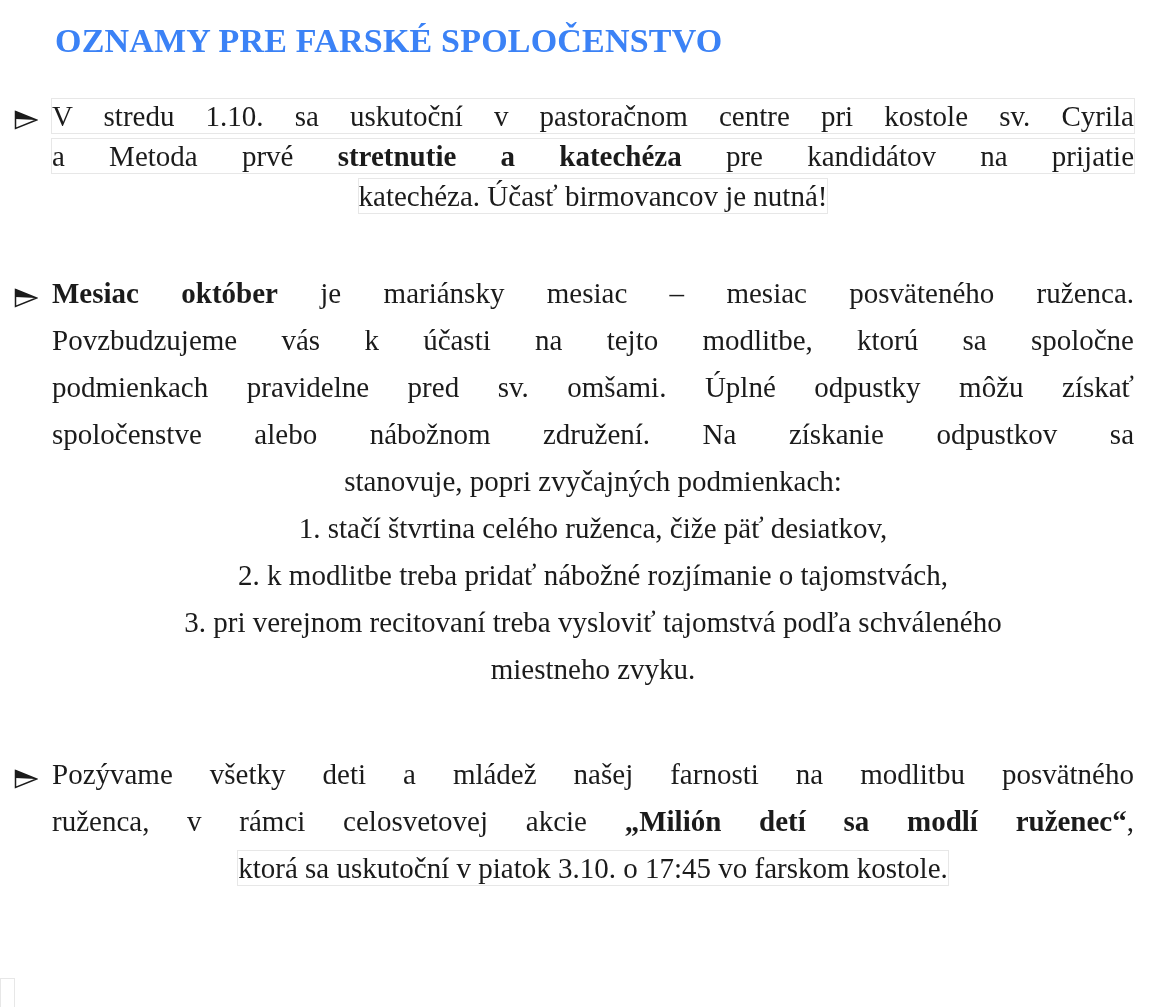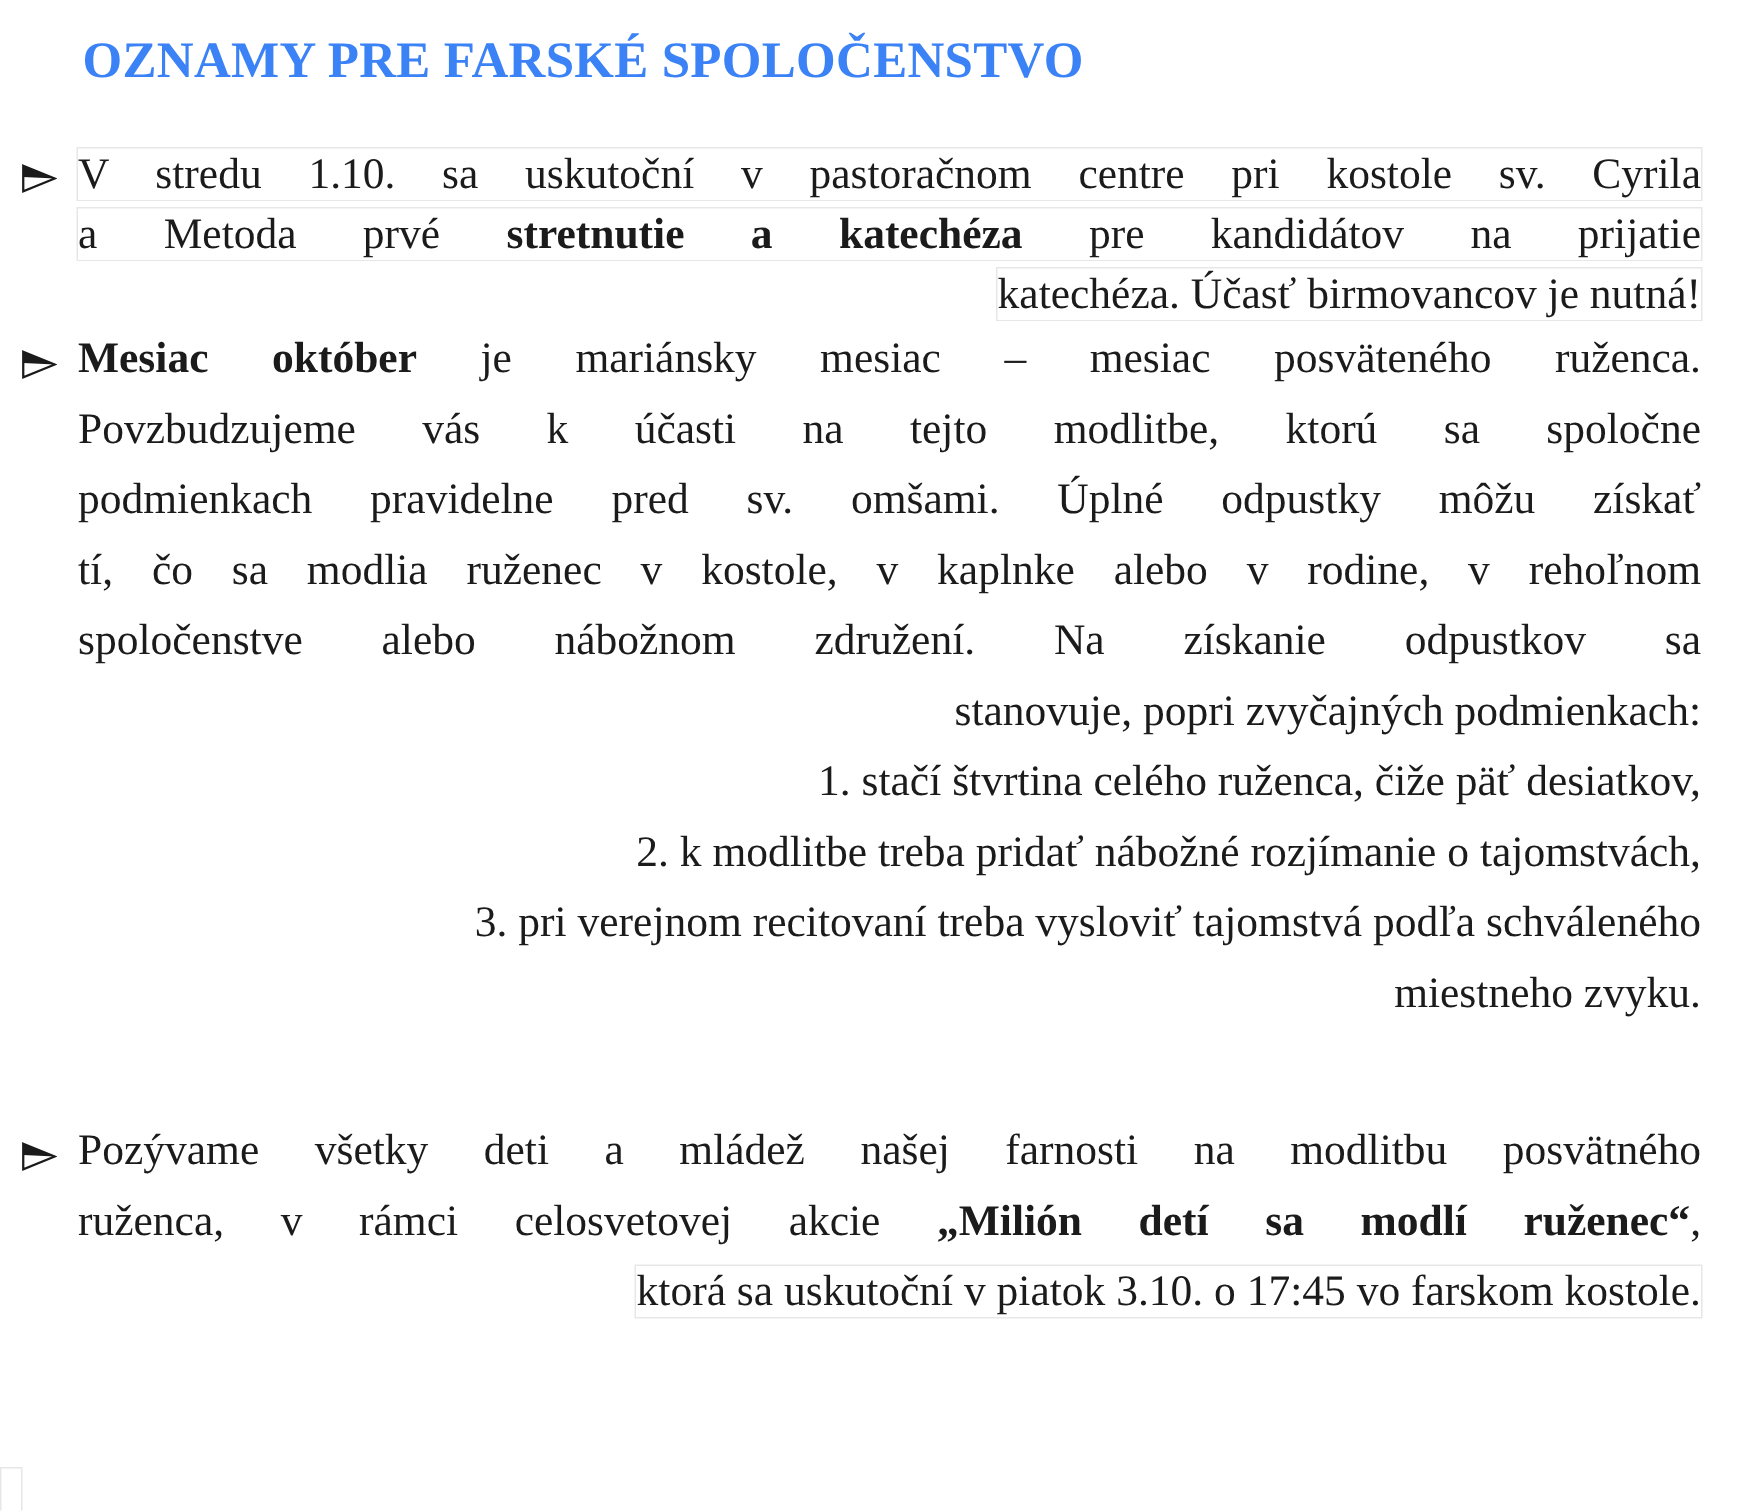--- a/index.html
+++ b/index.html
@@ -9,30 +9,30 @@
     font-family:"Liberation Serif","DejaVu Serif",serif;
     color:#1b1b1b;
   }
   .title{
     margin:22px 0 0 55px;
     font-size:34px;line-height:38px;font-weight:700;color:#3b82f6;
     letter-spacing:.2px;
   }
   .item{position:relative;margin:0 42px 0 52px;font-size:29px;}
   .item-1{margin-top:36px;}
-  .item-2{}
+  .item-2{margin-top:54px;}
   .item-3{margin-top:58px;}
   .bullet{position:absolute;left:-38px;width:24px;height:20px;}
   .item-1 .bullet{top:8px;}
   .item-2 .bullet{top:12px;}
   .item-3 .bullet{top:12px;}
   .tight .line{line-height:40px;}
   .std .line{line-height:47px;}
   .jl{text-align:justify;text-align-last:justify;}
-  .ll{text-align:right;}
+  .ll{text-align:center;}
   b{font-weight:700;}
   .hl{background:#ffffff;box-shadow:0 0 0 1px #e7e7e7;padding:1px 0;margin-top:44px;}
   .frag{position:absolute;left:0;top:956px;width:13px;height:36px;border:1px solid #e7e7e7;}
 </style>
 </head>
 <body>
 
 <div class="doc">
 
   <h1 class="title">OZNAMY PRE FARSKÉ SPOLOČENSTVO</h1>
@@ -48,21 +48,20 @@
   </div>
 
   <div class="item item-2 std">
     <span class="bullet"><svg width="24" height="20" viewBox="0 0 24 20">
           <polygon points="1.5,1.5 22.5,10 1.5,18.5" fill="#ffffff" stroke="#1b1b1b" stroke-width="1.5"></polygon>
           <polygon points="1.5,1.5 22.5,10 1.5,9" fill="#1b1b1b"></polygon>
         </svg></span>
     <div class="line jl"><b>Mesiac október</b><span> je mariánsky mesiac – mesiac posväteného ruženca.</span></div>
     <div class="line jl"><span>Povzbudzujeme vás k účasti na tejto modlitbe, ktorú sa spoločne</span></div>
     <div class="line jl"><span>podmienkach pravidelne pred sv. omšami. Úplné odpustky môžu získať</span></div>
-    <div class="line jl"><span>tí, čo sa modlia ruženec v kostole, v kaplnke alebo v rodine, v rehoľnom</span></div>
     <div class="line jl"><span>spoločenstve alebo nábožnom združení. Na získanie odpustkov sa</span></div>
     <div class="line ll"><span>stanovuje, popri zvyčajných podmienkach:</span></div>
     <div class="line ll"><span>1. stačí štvrtina celého ruženca, čiže päť desiatkov,</span></div>
     <div class="line ll"><span>2. k modlitbe treba pridať nábožné rozjímanie o tajomstvách,</span></div>
     <div class="line ll"><span>3. pri verejnom recitovaní treba vysloviť tajomstvá podľa schváleného</span></div>
     <div class="line ll"><span>miestneho zvyku.</span></div>
   </div>
 
   <div class="item item-3 std">
     <span class="bullet"><svg width="24" height="20" viewBox="0 0 24 20">

